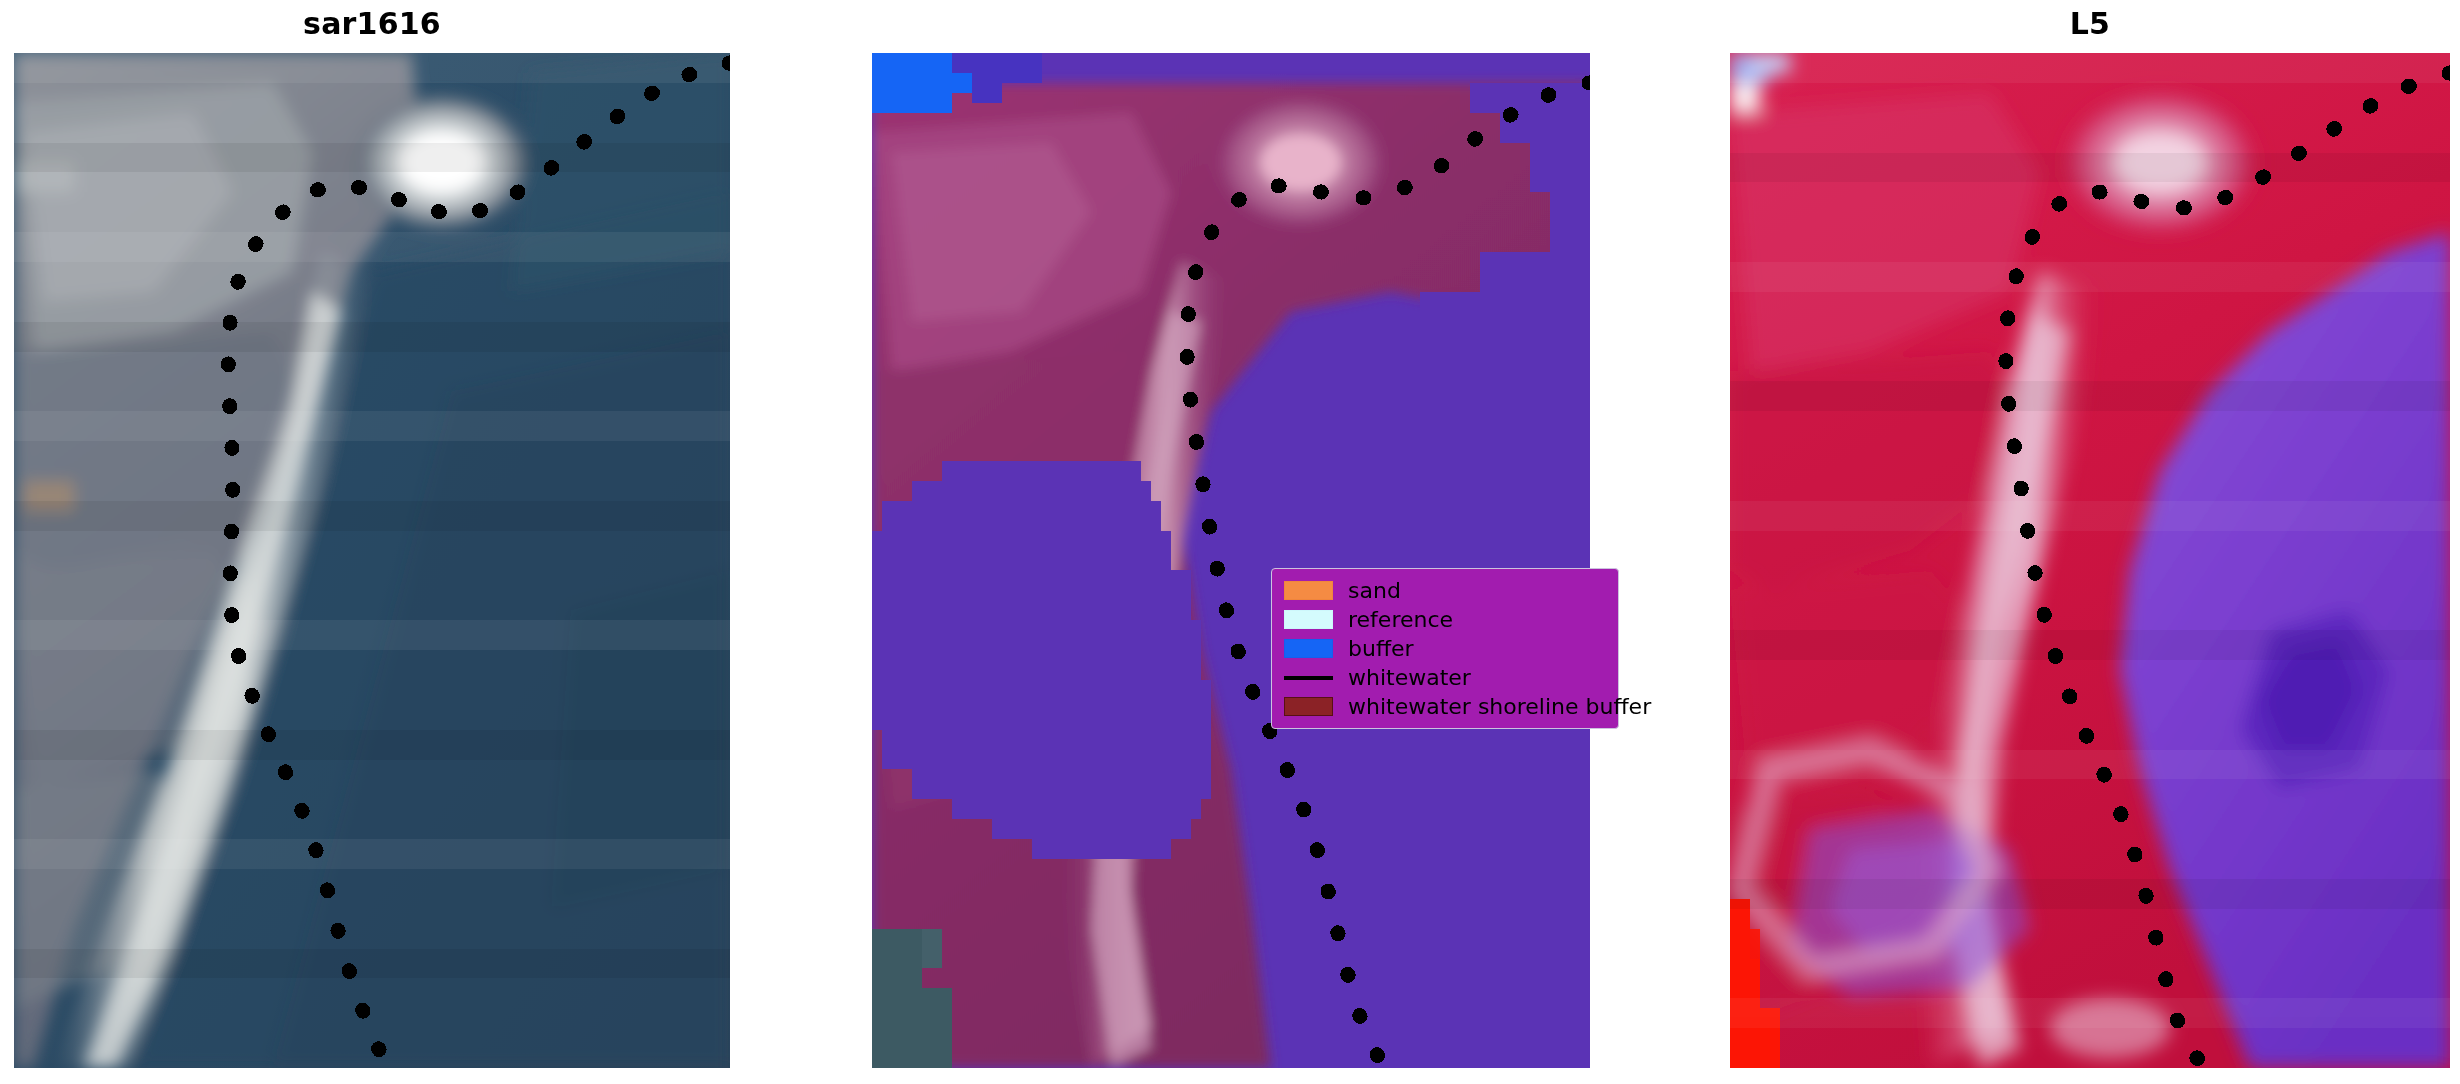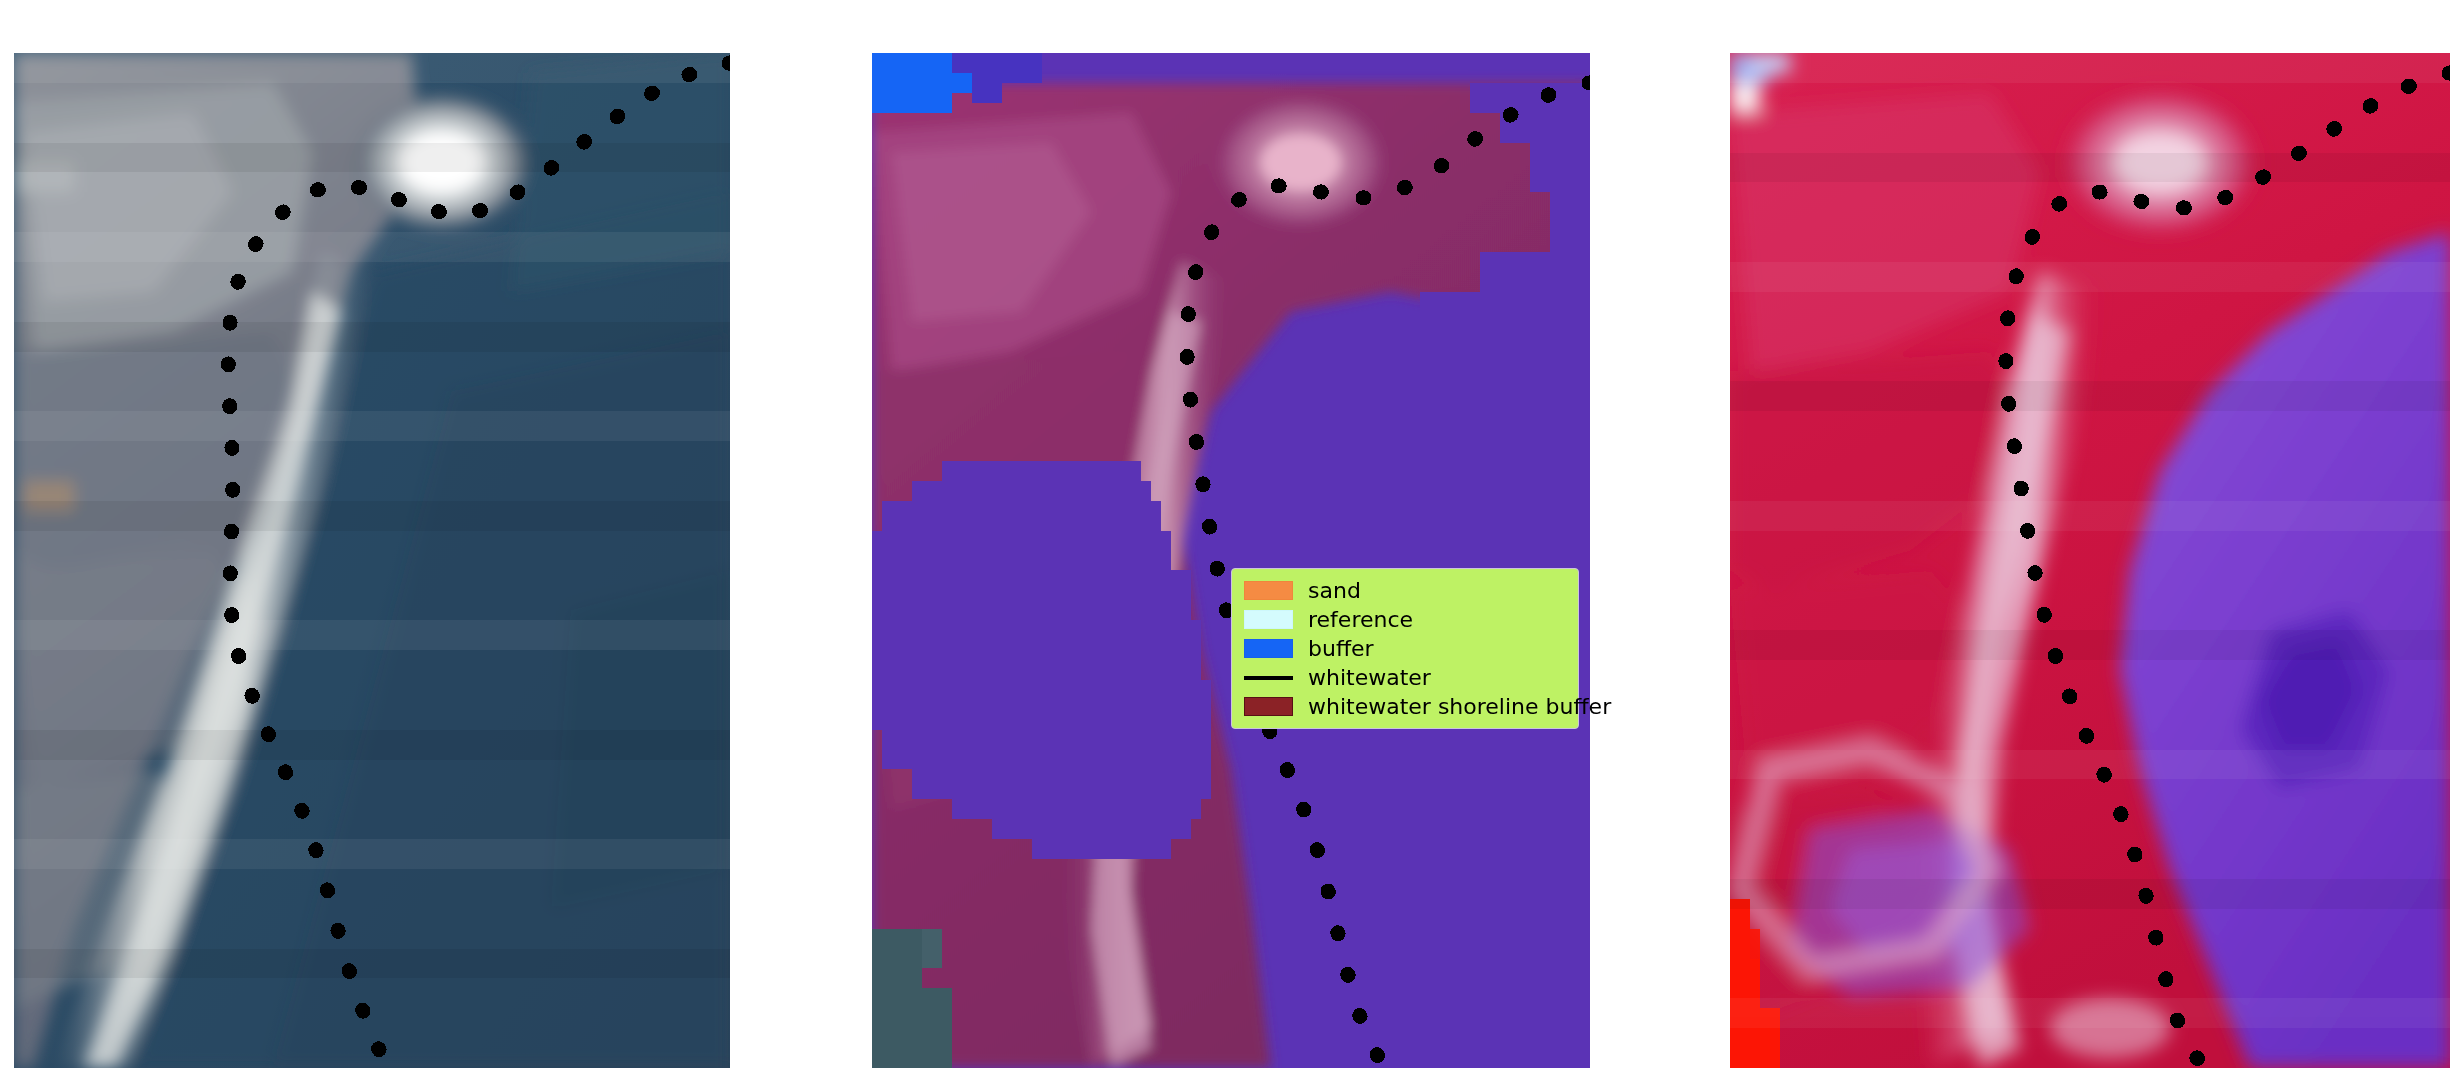--- a/index.html
+++ b/index.html
@@ -88,20 +88,22 @@
     padding-left: 13px;
     white-space: nowrap;
     line-height: 29px;
   }
 </style>
 </head>
 <body>
 
 <div id="figure">
 
+  <div class="panel-title" id="title-1">sar1616</div>
+  <div class="panel-title" id="title-3">L5</div>
 
   <div class="panel" id="panel-1">
     <svg viewBox="0 0 72 102" preserveAspectRatio="none" shape-rendering="crispEdges">
       <defs>
         <filter id="blur1" x="-20%" y="-20%" width="140%" height="140%">
           <feGaussianBlur stdDeviation="0.75"></feGaussianBlur>
         </filter>
         <linearGradient id="seaGrad" x1="0" y1="0" x2="1" y2="1">
           <stop offset="0" stop-color="#2f5470"></stop>
           <stop offset="0.5" stop-color="#2a4a64"></stop>
@@ -368,21 +370,21 @@
         <rect x="0" y="95" width="72" height="3" fill="#ffffff"></rect>
       </g>
 
       <path d="M72,2 C67,3 62,6.5 57,10 C52,13.5 48,16 44,15.5
                C40,15 37,13 34,14.5 C31,16 29,20 28,25
                C27,31 28,37 29,43 C30,50 31,56 33,62
                C35,68 38,73 40,79 C42,85 43,92 45,98 C46,100.5 47,101.5 48,102" fill="none" stroke="#000000" stroke-width="1.5" stroke-linecap="round" stroke-dasharray="0.1 4.2"></path>
     </svg>
   </div>
 
-  <div id="legend" style="background: #bef264; border-color: rgb(204, 195, 222);">
+  <div id="legend" style="background: #a21caf; border-color: rgb(204, 195, 222); margin-left: 40px;">
 
     <div class="legend-row">
       <span class="legend-swatch-box">
         <span class="swatch-patch" id="sw-0" style="background: rgb(245, 139, 67); border: 1px solid rgb(240, 133, 60);"></span>
       </span>
       <span class="legend-label">sand</span>
     </div>
 
     <div class="legend-row">
       <span class="legend-swatch-box">

